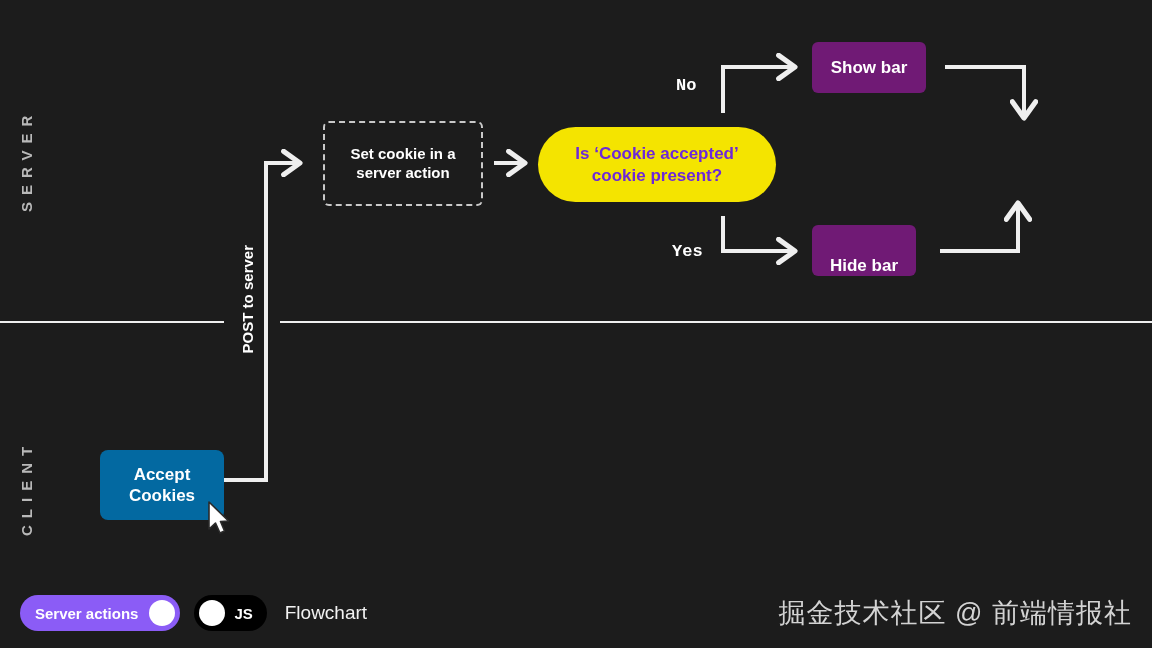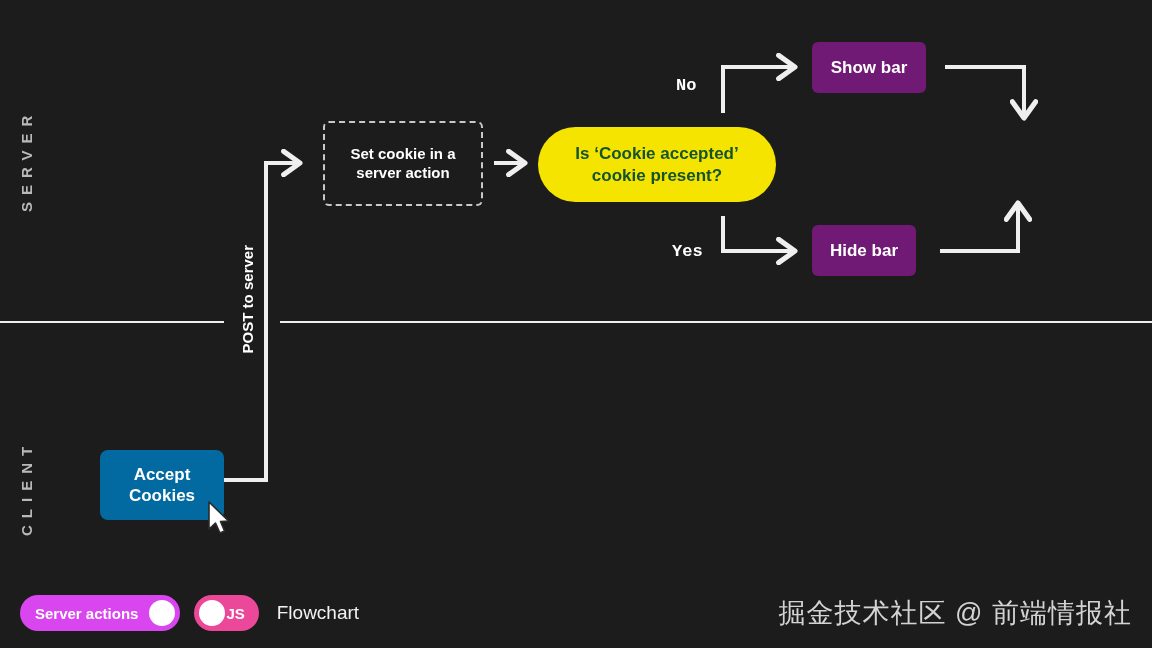--- a/index.html
+++ b/index.html
@@ -54,21 +54,21 @@
   .node-dashed {
     border: 2px dashed #c9c9c9;
     border-radius: 6px;
     color: #ffffff;
     font-size: 15px;
     font-weight: 700;
   }
   .node-decision {
     background: #f4e400;
     border-radius: 44px;
-    color: #14532d;
+    color: #6d28d9;
     font-size: 17px;
     font-weight: 700;
   }
   .node-blue {
     background: #701a75;
     border-radius: 6px;
     color: #ffffff;
     font-size: 17px;
     font-weight: 700;
   }
@@ -76,21 +76,21 @@
     background: #0369a1;
     border-radius: 8px;
     color: #ffffff;
     font-size: 17px;
     font-weight: 700;
   }
 
   #node-set-cookie { left: 323px; top: 121px; width: 160px; height: 85px; }
   #node-decision   { left: 538px; top: 127px; width: 238px; height: 75px; }
   #node-show-bar   { left: 812px; top: 42px;  width: 114px; height: 51px; }
-  #node-hide-bar   { left: 812px; top: 225px; width: 104px; height: 51px; }
+  #node-hide-bar   { left: 812px; top: 225px; width: 104px; height: 51px; align-items: flex-end; }
   #node-response   { left: 941px; top: 133px; width: 166px; height: 54px; }
   #node-accept     { left: 100px; top: 450px; width: 124px; height: 70px; }
 
   
   .branch-label {
     position: absolute;
     color: #ffffff;
     font-size: 17px;
     font-weight: 700;
     font-family: Liberation Mono, monospace;
@@ -143,34 +143,34 @@
     box-sizing: border-box;
   }
   .toggle {
     display: flex;
     align-items: center;
     border-radius: 20px;
     height: 36px;
     box-sizing: border-box;
   }
   #toggle-server-actions {
-    background: #d946ef;
+    background: #8b5cf6;
     padding: 0 5px 0 15px;
     gap: 11px;
   }
   #toggle-server-actions .toggle-text {
     color: #ffffff;
     font-size: 15px;
     font-weight: 700;
     white-space: nowrap;
   }
   #toggle-js {
-    background: #ec4899;
+    background: #000000;
     padding: 0 14px 0 5px;
-    gap: 1px;
+    gap: 9px;
     margin-left: 14px;
     align-items: center;
   }
   #toggle-js .toggle-text {
     color: #ffffff;
     font-size: 15px;
     font-weight: 700;
   }
   .knob {
     width: 26px;

